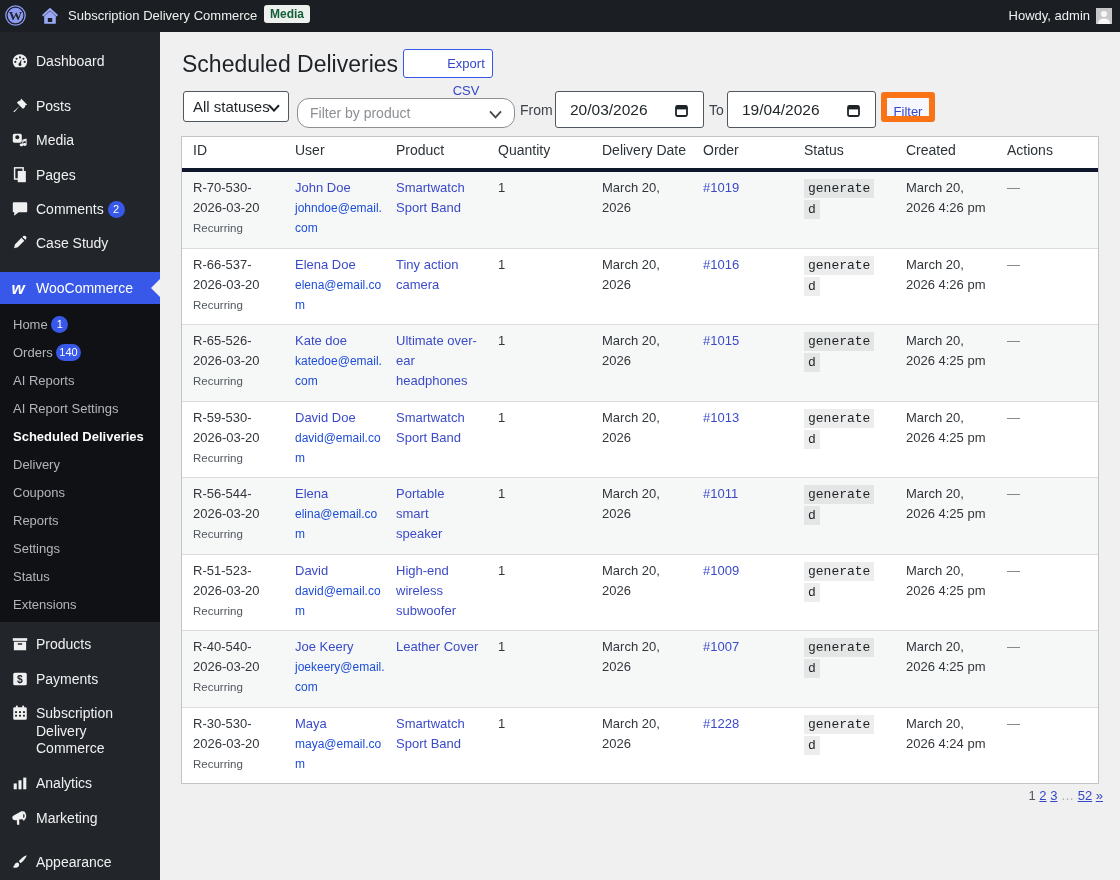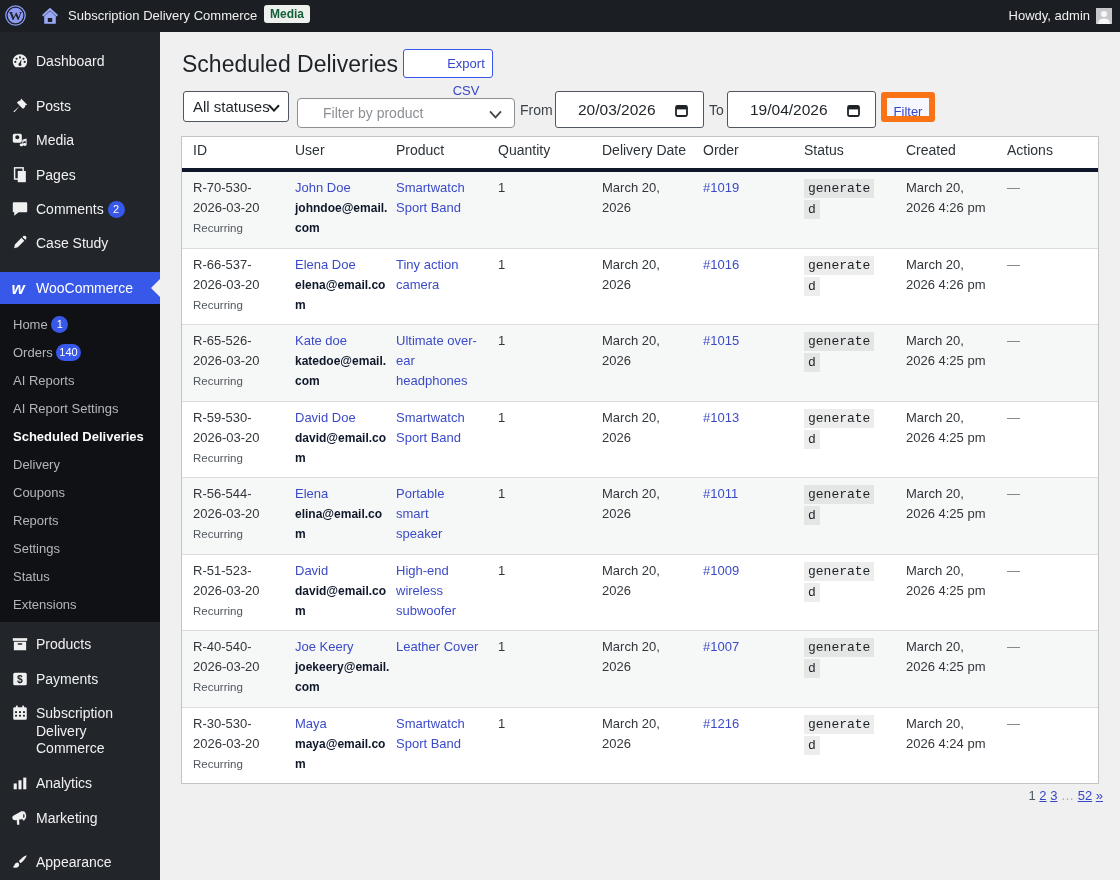--- a/index.html
+++ b/index.html
@@ -25,37 +25,37 @@
 #submenu { position:absolute; left:0; top:272px; width:160px; height:318px; background:#0f1115; }
 .smi { position:absolute; left:13px; width:147px; height:28px; line-height:28px; color:#b2b6bb; font-size:13px; }
 .smi.current { color:#fff; font-weight:bold; }
 
 #content { position:absolute; left:160px; top:32px; width:960px; height:848px; background:#f0f0f1; }
 h1 { position:absolute; left:22px; top:19px; font-size:23px; font-weight:400; color:#1d2327; }
 #exportcsv { position:absolute; left:243px; top:17px; width:90px; height:29px; background:#fff; border:1px solid #3858e9; border-radius:3px; color:#3646c8; font-size:13px; text-align:center; line-height:27px;padding-left:36px; }
 
 #f-status { position:absolute; left:23px; top:59px; width:106px; height:31px; background:#fff; border:1px solid #50575e; border-radius:3px; font-size:15px; color:#1d2327; line-height:29px; padding-left:9px; }
 #f-status .chev { position:absolute; right:8px; top:12px; width:12px; height:8px; }
-#f-product { position:absolute; left:137px; top:66px; width:218px; height:30px; background:#fff; border:1px solid #8c8f94; border-radius:4px; font-size:14px; color:#8c8f94; line-height:28px; padding-left:25px; }
+#f-product { position:absolute; left:137px; top:66px; width:218px; height:30px; background:#fff; border:1px solid #8c8f94; border-radius:12px; font-size:14px; color:#8c8f94; line-height:28px; padding-left:12px; }
 #f-product .chev { position:absolute; right:12px; top:11px; width:13px; height:9px; }
 .chev svg { display:block; }
 .flabel { position:absolute; top:68px; font-size:14px; color:#3c434a; line-height:20px; }
-.dateinput { position:absolute; top:59px; width:149px; height:37px; background:#fff; border:1px solid #50575e; border-radius:3px; font-size:15.5px; color:#1d2327; line-height:35px; padding-left:22px; }
+.dateinput { position:absolute; top:59px; width:149px; height:37px; background:#fff; border:1px solid #50575e; border-radius:3px; font-size:15.5px; color:#1d2327; line-height:35px; padding-left:14px; }
 .dateinput svg { position:absolute; right:15px; top:12px; }
 #f-filter { position:absolute; left:721px; top:60px; width:54px; height:30px; background:#f6f7ff; border:6px solid #f97316; border-radius:3px; color:#3646c8; font-size:13px; text-align:center; line-height:28px; }
 
 #tablewrap { position:absolute; left:21px; top:104px; width:918px; background:#fff; border:1px solid #c3c4c7; }
 table { border-collapse:collapse; table-layout:fixed; width:916px; font-size:13px; }
 th { white-space:nowrap; text-align:left; font-weight:400; color:#2c3338; font-size:14px; height:33px; vertical-align:top; line-height:16px; padding:5px 10px 0 11px; border-bottom:4px solid #0f172a; }
 td { vertical-align:top; padding:6px 6px 9.5px 11px; line-height:20px; color:#32373c; border-bottom:1px solid #dcdcde; }
 tr.alt td { background:#f6f7f7; }
 tr:last-child td { border-bottom:none; }
 td a { color:#3b4bc8; }
 .rec { font-size:11.5px; color:#50575e; }
-.email { font-size:12px; color:#0f172a;font-weight:bold; }
+.email { font-size:12px; color:#1d4ed8; }
 .code { font-family:"Liberation Mono",monospace; font-size:13px; background:rgba(0,0,0,.07); padding:2px 4px; color:#1d2327; }
 .dash { color:#787c82; }
 
 #pagin { position:absolute; left:0; top:756px; width:943px; text-align:right; font-size:13px; color:#50575e; }
 #pagin a { color:#3646c8; text-decoration:underline; }
 #pagin .dots { color:#a7aaad; }
 </style>
 </head>
 <body>
 <div id="adminbar">
@@ -322,21 +322,21 @@
             <td><span class="code">generate</span><br><span class="code">d</span></td>
             <td>March 20,<br>2026&nbsp;4:25&nbsp;pm</td>
             <td class="dash">—</td>
           </tr>
   <tr>
             <td>R-30-530-<br>2026-03-20<br><span class="rec">Recurring</span></td>
             <td><a>Maya</a><br><span class="email">maya@email.co<br>m</span></td>
             <td><a>Smartwatch<br>Sport Band</a></td>
             <td>1</td>
             <td>March 20,<br>2026</td>
-            <td><a>#1216</a></td>
+            <td><a>#1228</a></td>
             <td><span class="code">generate</span><br><span class="code">d</span></td>
             <td>March 20,<br>2026&nbsp;4:24&nbsp;pm</td>
             <td class="dash">—</td>
           </tr>
   </tbody>
   </table>
   </div>
   <div id="pagin">1 <a>2</a> <a>3</a> <span class="dots">…</span> <a>52</a> <a>»</a></div>
 </div>
 

